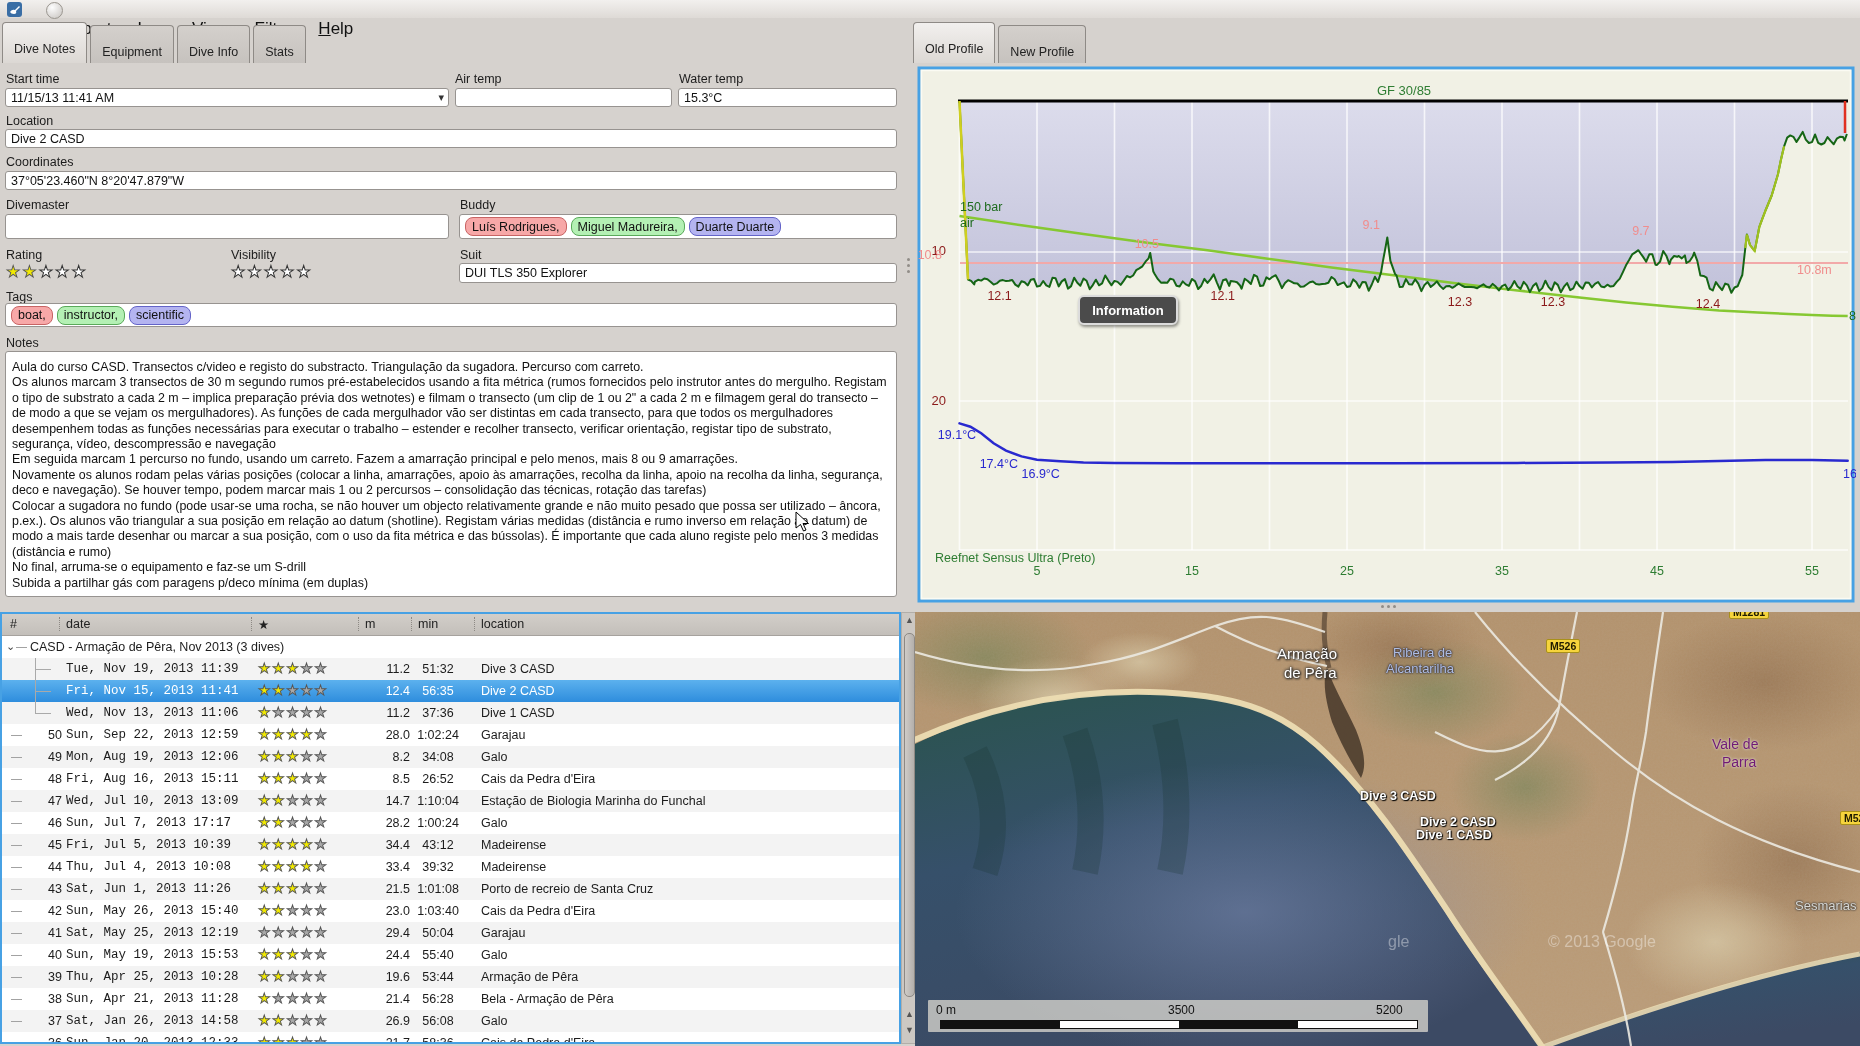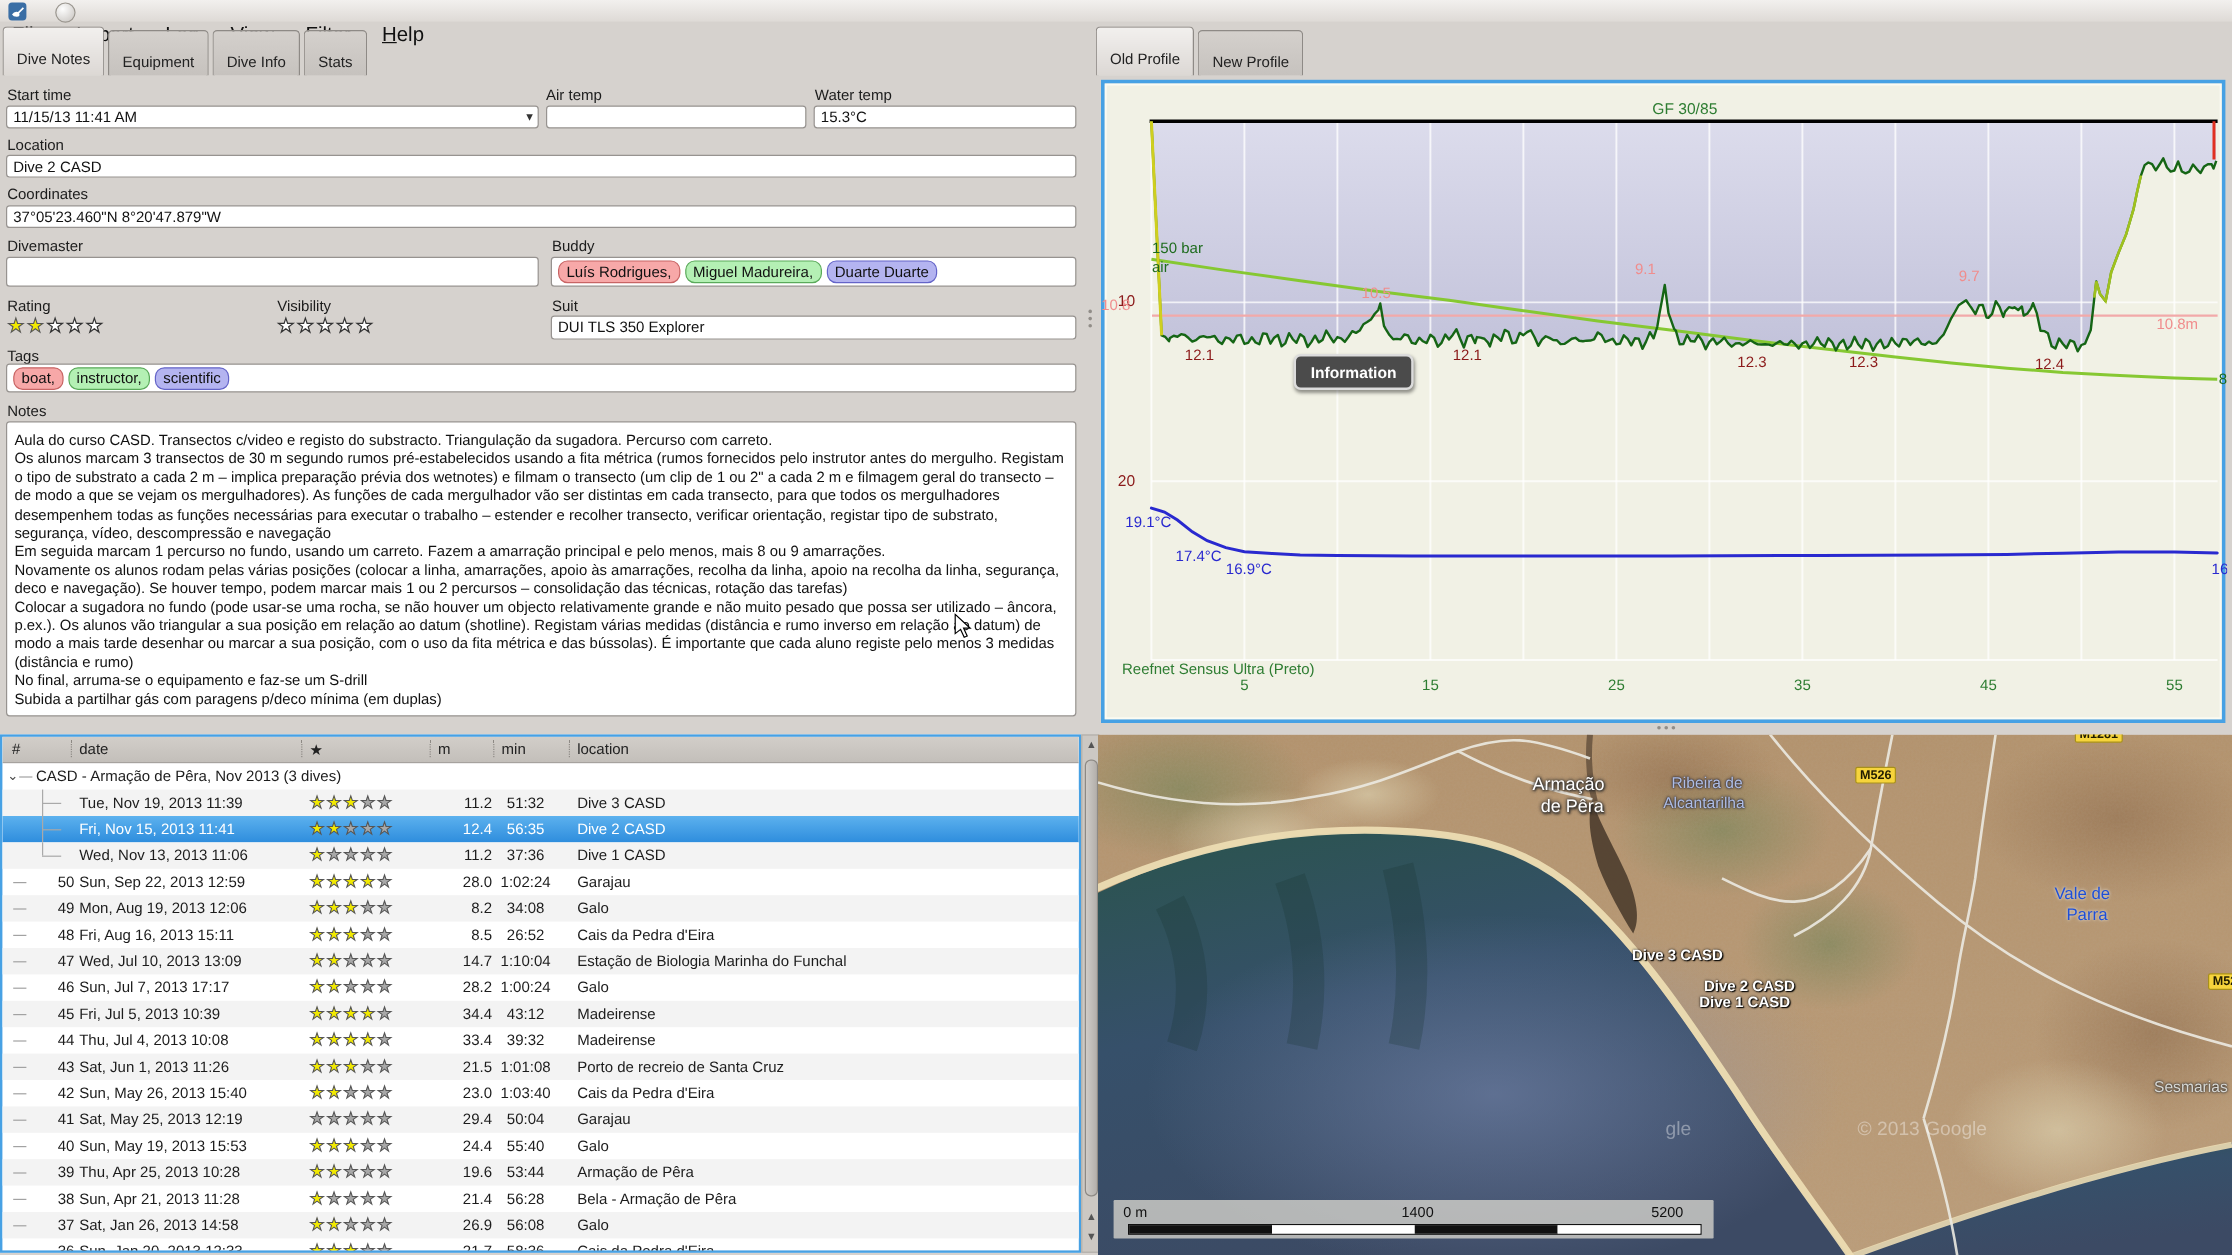--- a/index.html
+++ b/index.html
@@ -46,21 +46,21 @@
             box-sizing:border-box;overflow:hidden;}
   #dive-header{position:relative;height:21px;background:linear-gradient(#d2cec9,#c3bfba);
                border-bottom:1px solid #a6a29e;font-size:12.5px;color:#222;}
   .hc{position:absolute;top:3px;}
   .hsep{position:absolute;top:3px;width:0;height:14px;border-left:1px dotted #8d8984;}
   .drow{position:relative;height:22px;font-size:12.5px;}
   .drow.alt{background:#f3f3f3;}
   .drow.sel{background:linear-gradient(#5cb1ee,#2e8ddd);color:#fff;}
   .cell{position:absolute;top:4px;white-space:nowrap;}
   .c-num{left:40px;width:20px;text-align:right;}
-  .c-date{left:64px;}
+  .c-date{left:64px;font-family:Liberation Mono, monospace;}
   .c-stars{left:256px;top:2px;font-size:14px;letter-spacing:1.5px;}
   .c-depth{left:352px;width:56px;text-align:right;}
   .c-dur{left:400px;width:72px;text-align:center;}
   .c-loc{left:479px;}
   .tree-dash{position:absolute;left:9px;top:11px;width:11px;border-top:1px solid #a2a2a2;}
   .tree-v{position:absolute;left:33px;border-left:1px solid #a9a9a9;}
   .tree-h{position:absolute;left:33px;top:11px;width:16px;border-top:1px solid #a9a9a9;}
   .trip-arrow{position:absolute;left:4px;top:4px;font-size:11px;color:#444;}
   
   #vscroll{left:901px;top:612px;width:15px;height:432px;background:#ccc8c3;border:1px solid #b2aea9;box-sizing:border-box;}
@@ -73,21 +73,21 @@
             border:2px solid #dcdcdc;border-radius:6px;color:#fff;font-weight:bold;font-size:13px;
             display:flex;align-items:center;justify-content:center;box-shadow:1px 2px 3px rgba(0,0,0,.4);}
   #hsplit{left:917px;top:602px;width:943px;height:10px;}
   .grip{position:absolute;display:flex;gap:3px;}
   .grip i{width:3px;height:3px;border-radius:50%;background:#918d88;display:block;}
   
   #map{left:915px;top:612px;width:945px;height:434px;overflow:hidden;}
   .maplbl{position:absolute;white-space:nowrap;}
   .town{color:#fff;font-size:15px;text-shadow:0 0 3px #333,0 0 3px #333,1px 1px 2px #222;}
   .river{color:#aebde4;font-size:13px;text-shadow:0 0 2px #223,0 0 2px #223;}
-  .place{color:#1d4ed8;font-size:14px;text-shadow:0 0 2px #d8cfc0,0 0 3px #d8cfc0;}
+  .place{color:#701a75;font-size:14px;text-shadow:0 0 2px #d8cfc0,0 0 3px #d8cfc0;}
   .place2{color:#d8d8d4;font-size:13px;text-shadow:0 0 2px #333,0 0 2px #333;}
   .dive{color:#fff;font-size:12.5px;font-weight:bold;text-shadow:1px 1px 1px #000,0 0 2px #000;}
   .wm{color:rgba(255,255,255,.38);font-size:16px;}
   .badge{position:absolute;background:#f6d43c;border:1px solid #a8901a;border-radius:2px;
          color:#201c00;font-size:10.5px;font-weight:bold;padding:0px 3px;}
   #scalebar{left:13px;top:388px;width:500px;height:32px;background:rgba(208,206,200,.82);
             position:absolute;border-radius:1px;}
   #scalebar span{position:absolute;top:3px;font-size:12px;color:#111;}
   #sb-track{position:absolute;left:12px;top:20px;width:476px;height:7px;border:1px solid #111;
             display:flex;box-sizing:content-box;}
@@ -535,21 +535,21 @@
       <div class="maplbl dive" style="left: 505px; top: 203px;">Dive 2 CASD</div>
       <div class="maplbl dive" style="left: 501px; top: 216px;">Dive 1 CASD</div>
       <div class="maplbl wm" style="left: 473px; top: 321px;">gle</div>
       <div class="maplbl wm" style="left: 633px; top: 321px;">© 2013 Google</div>
       <div class="badge" style="left: 631px; top: 27px;">M526</div>
       <div class="badge" style="left: 814px; top: -7px;">M1281</div>
       <div class="badge" style="left: 925px; top: 199px;">M526</div>
     </div>
   <div id="scalebar">
     <span style="left:8px">0 m</span>
-    <span style="left:240px">1400</span>
+    <span style="left:240px">3500</span>
     <span style="left:448px">5200</span>
     <div id="sb-track">
       <i style="width:119px;background:#111"></i>
         <i style="width:119px;background:#fff"></i>
       <i style="width:119px;background:#111"></i>
         <i style="width:119px;background:#fff"></i>
     </div>
   </div>
 </div>
 

